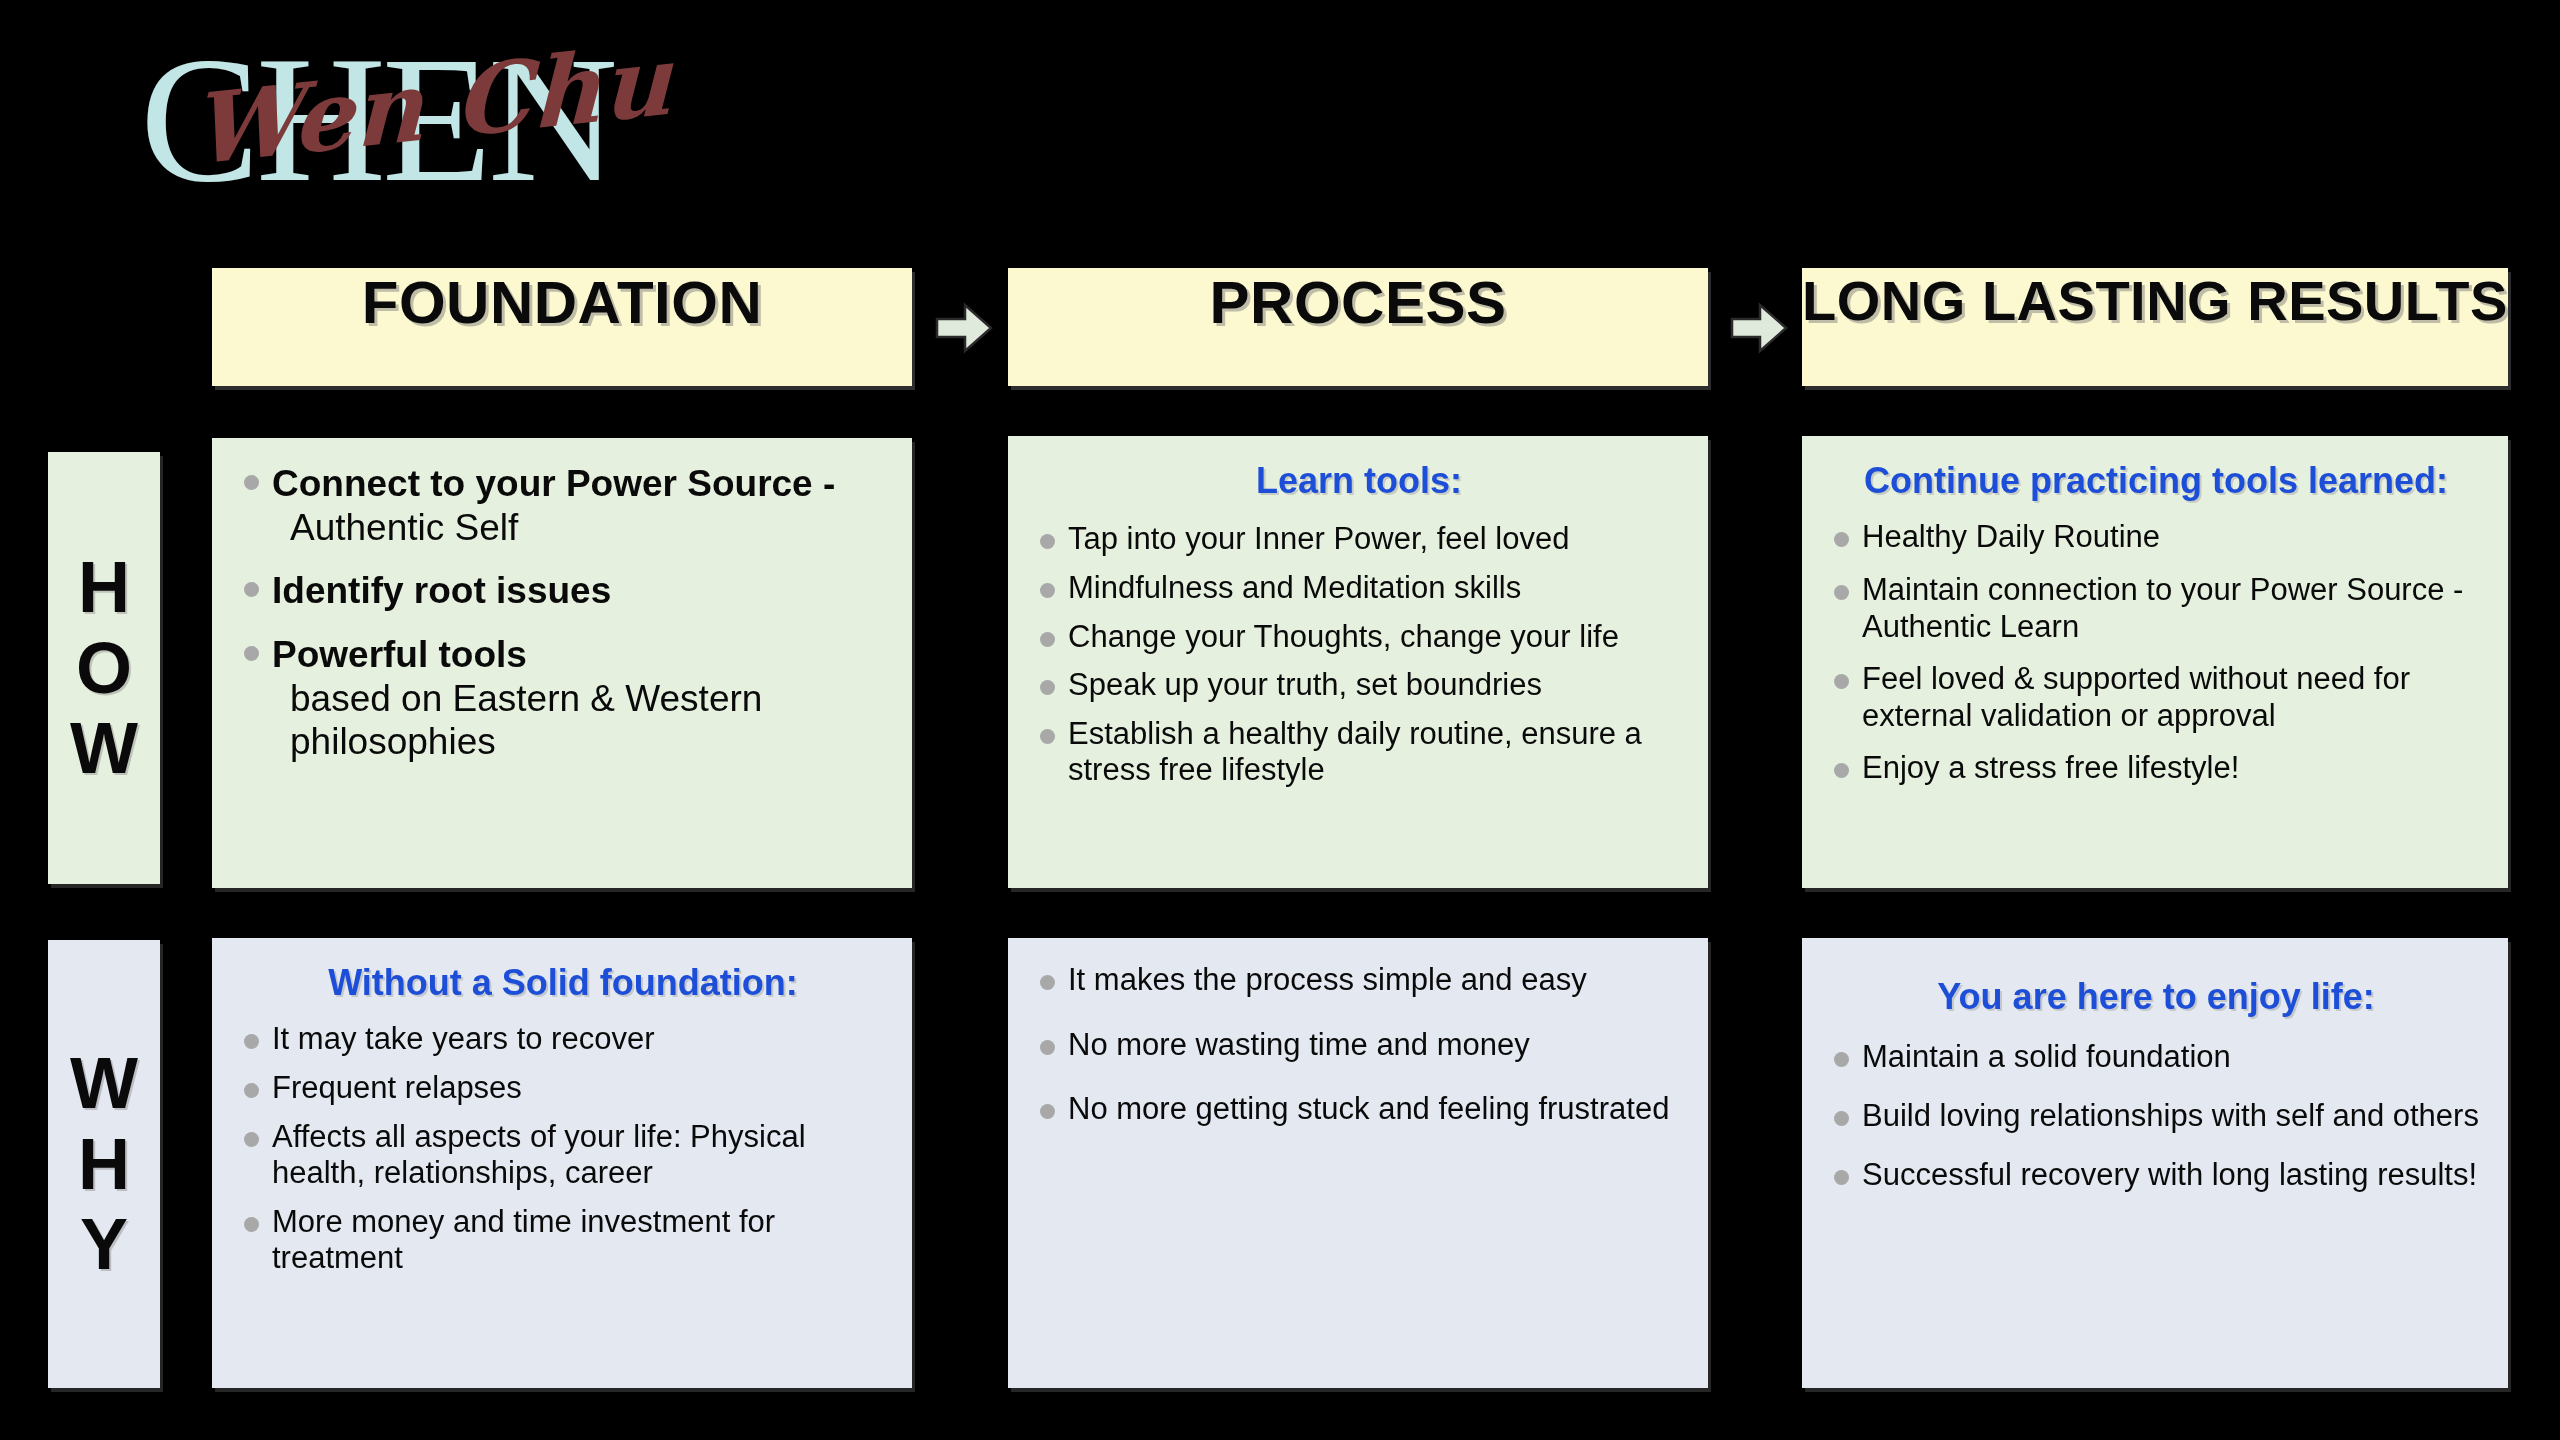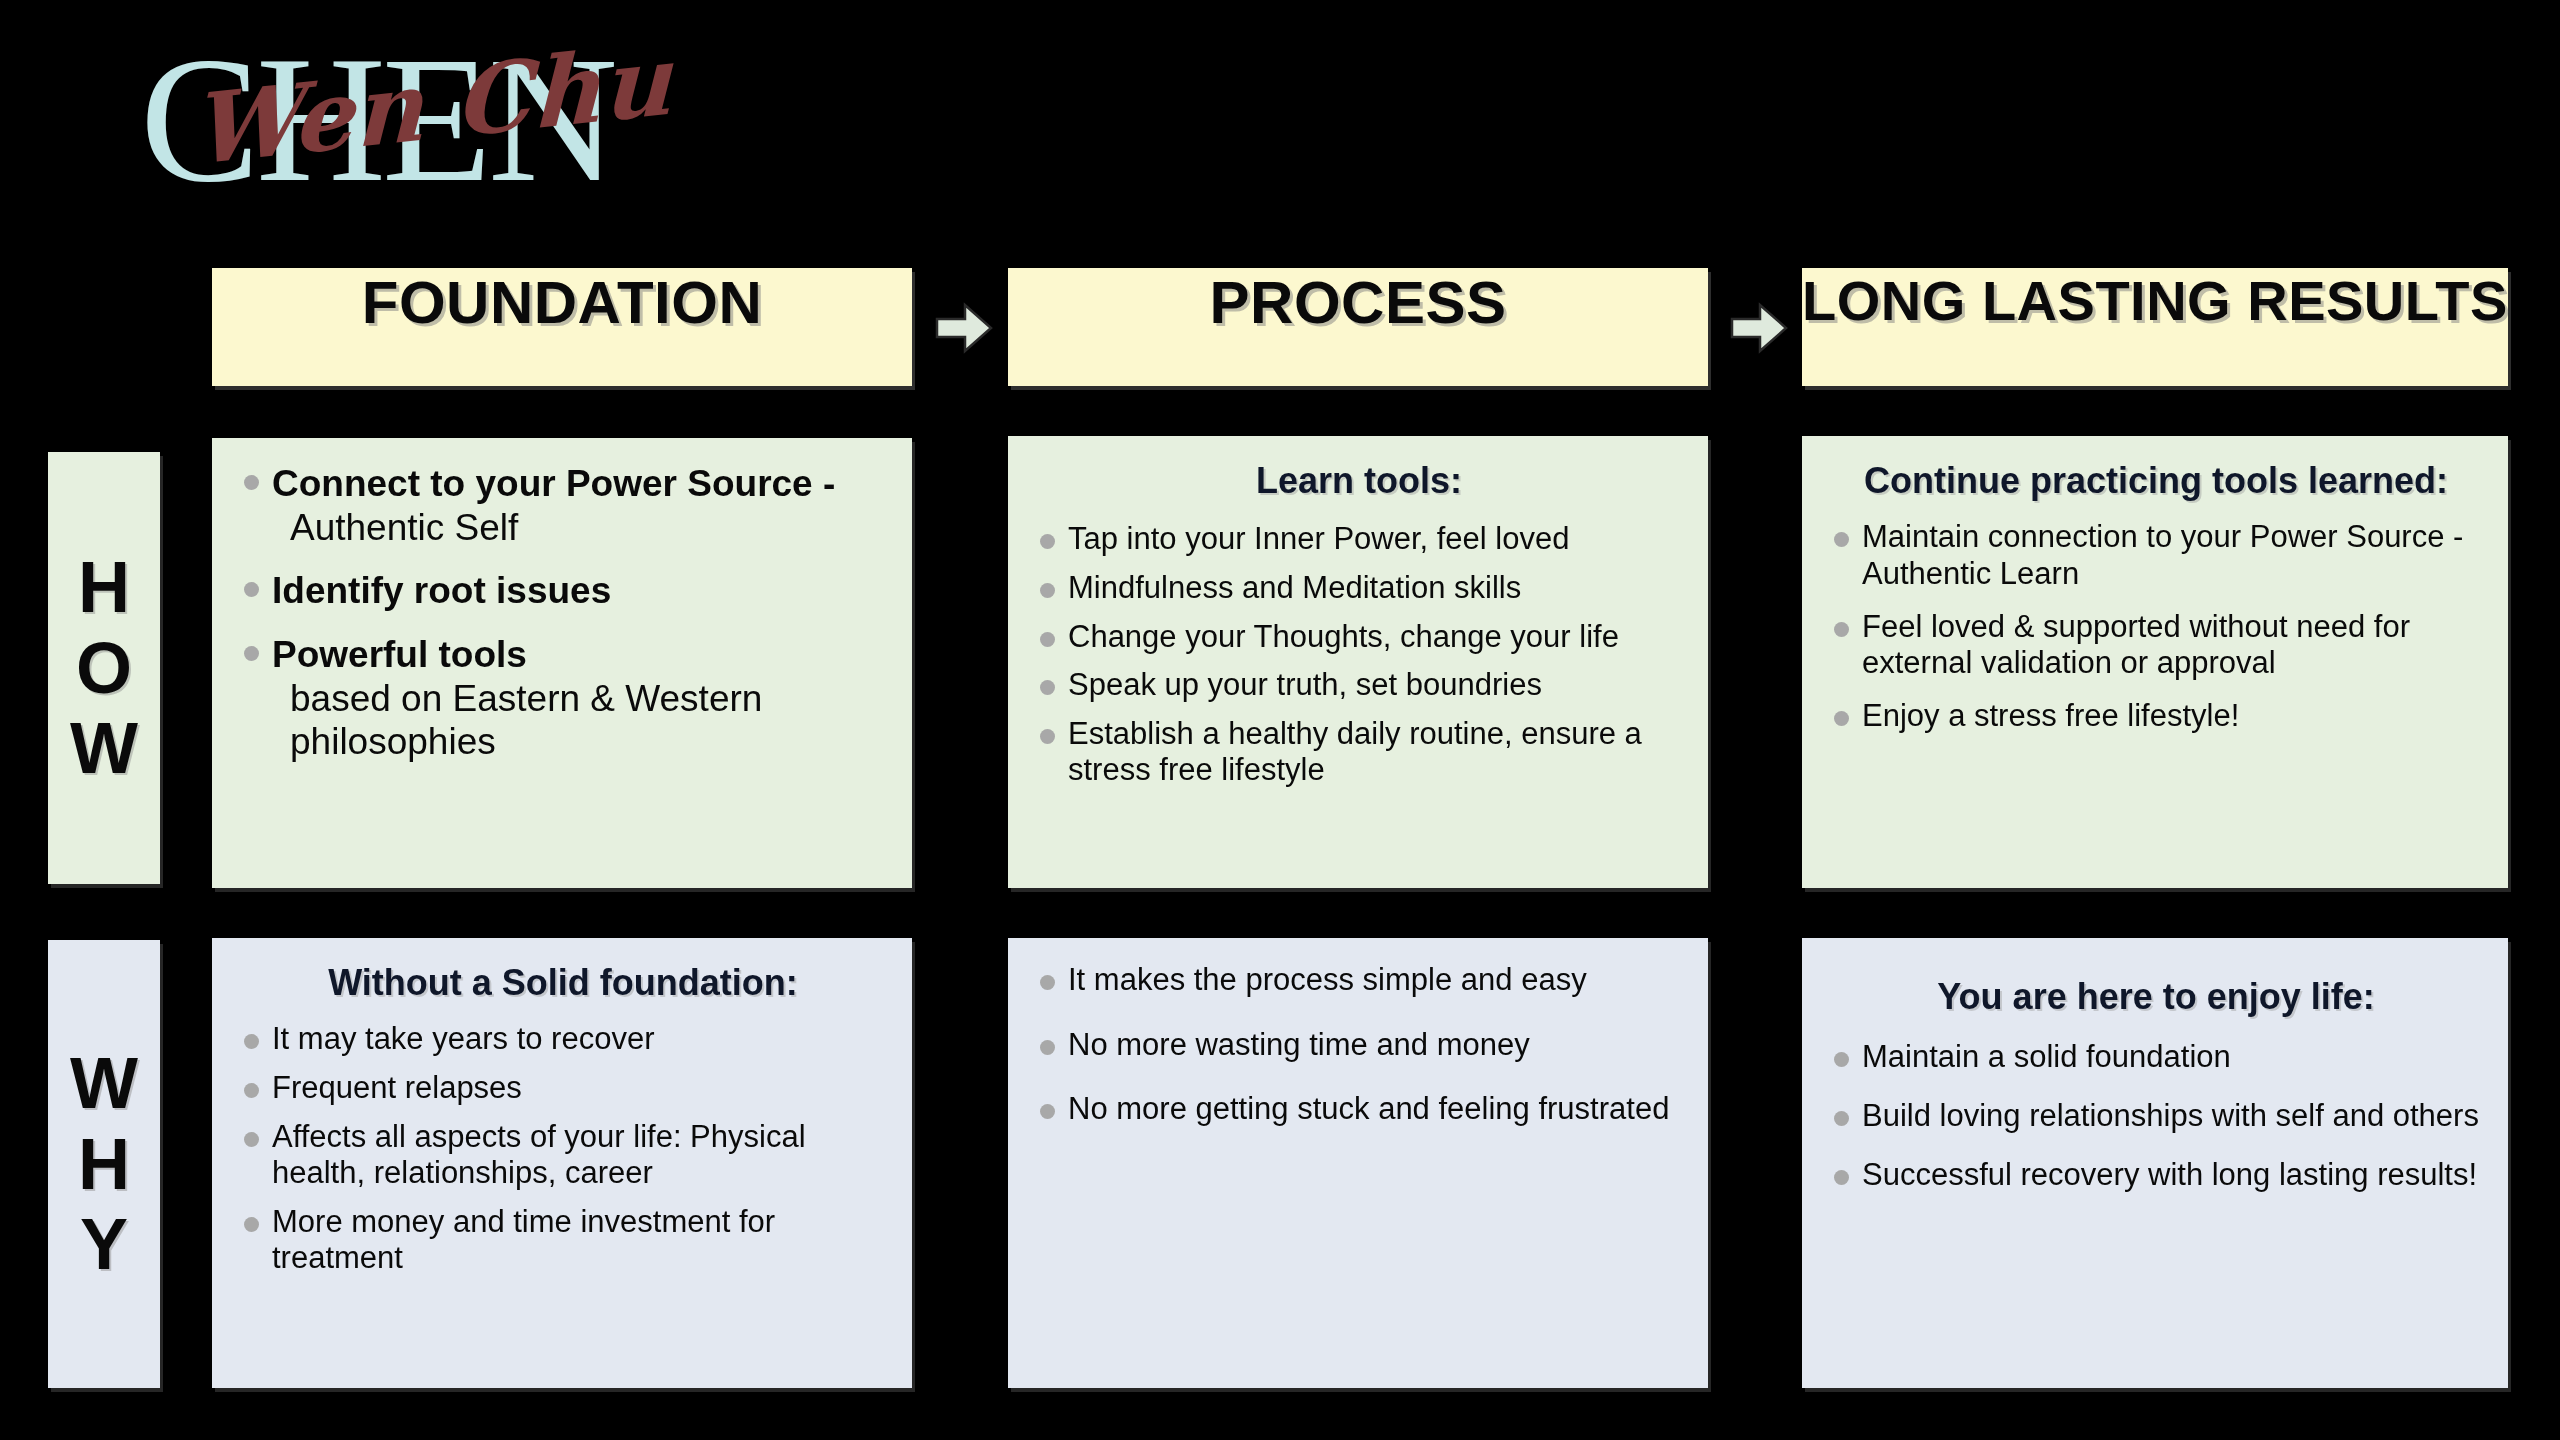--- a/index.html
+++ b/index.html
@@ -112,21 +112,21 @@
     box-shadow:3px 4px 0 rgba(255,255,255,0.15);
     overflow:hidden;
   }
   .cell.green { background:#e6f0df; }
   .cell.lav   { background:#e3e8f1; }
 
   .cell-title {
     font-family:"Liberation Sans", sans-serif;
     font-weight:700;
     font-size:36px;
-    color:#0f172a;
+    color:#1d4ed8;
     text-align:center;
     margin-bottom:14px;
     line-height:1.15;
     text-shadow:2px 2px 0 rgba(150,150,150,0.4);
   }
 
   ul.items { list-style:none; }
   ul.items li {
     position:relative;
     padding-left:34px;
@@ -245,20 +245,21 @@
         <li>Mindfulness and Meditation skills</li>
         <li>Change your Thoughts, change your life</li>
         <li>Speak up your truth, set boundries</li>
         <li>Establish a healthy daily routine, ensure a stress free lifestyle</li>
       </ul>
   </div>
 
   <div class="cell green" id="cell-how-2">
     <div class="cell-title">Continue practicing tools learned:</div>
     <ul class="items">
+        <li>Healthy Daily Routine</li>
         <li>Maintain connection to your Power Source - Authentic Learn</li>
         <li>Feel loved &amp; supported without need for external validation or approval</li>
         <li>Enjoy a stress free lifestyle!</li>
       </ul>
   </div>
 
   <div class="cell lav" id="cell-why-0">
     <div class="cell-title">Without a Solid foundation:</div>
     <ul class="items">
         <li>It may take years to recover</li>

